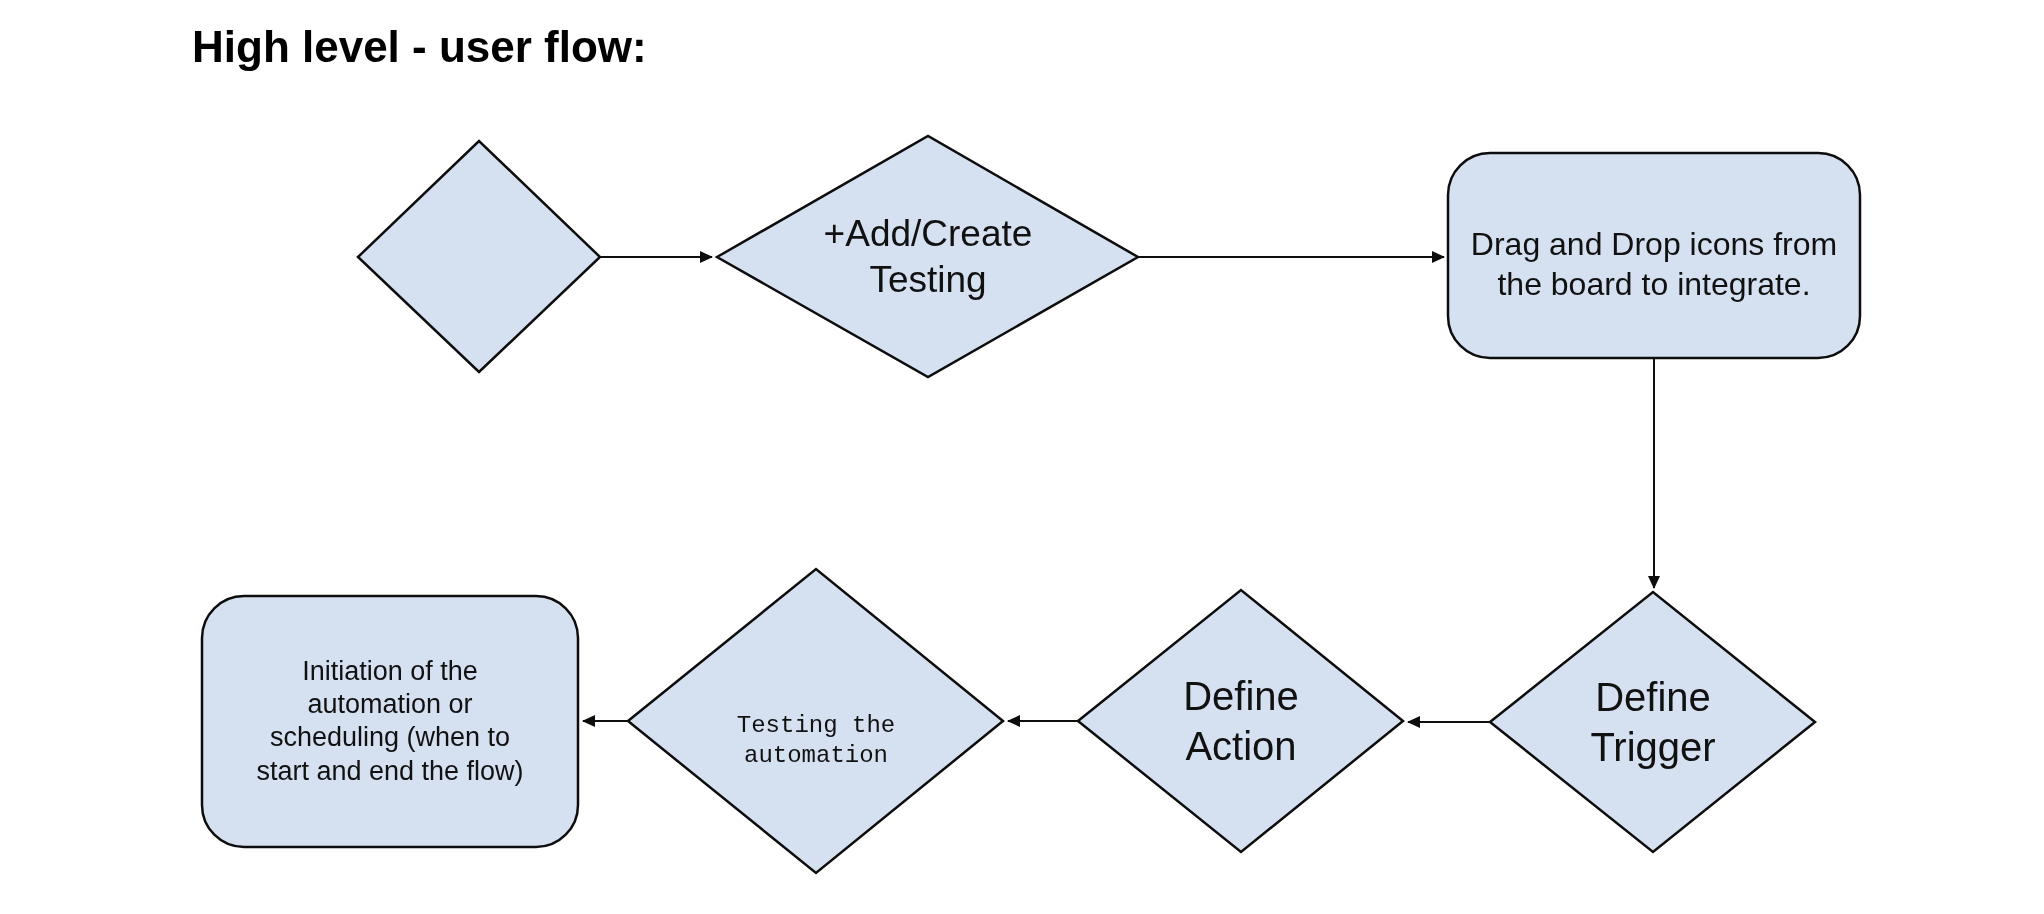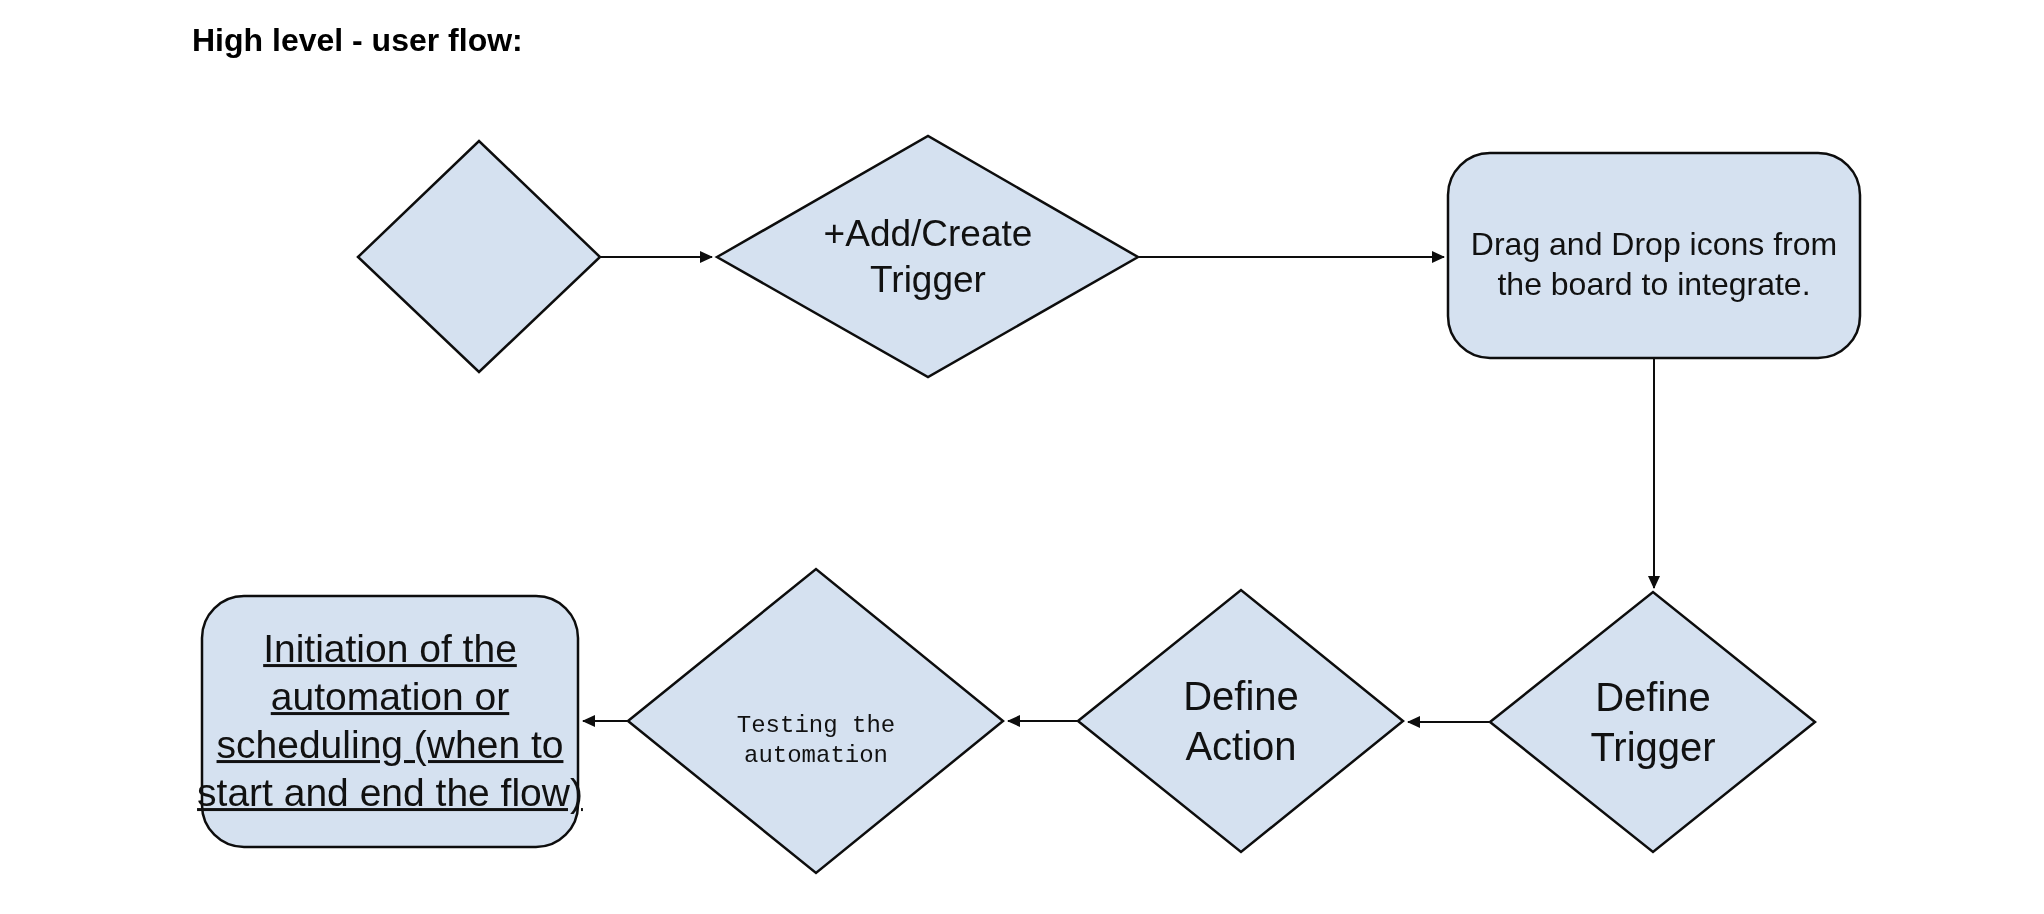--- a/index.html
+++ b/index.html
@@ -9,21 +9,21 @@
     height: 914px;
     background: #ffffff;
     font-family: "Liberation Sans", sans-serif;
     overflow: hidden;
   }
   .title {
     position: absolute;
     left: 192px;
     top: 22px;
     margin: 0;
-    font-size: 32px;
+    font-size: 44px;
     font-weight: 700;
     color: #000000;
     white-space: nowrap;
   }
   .flow-svg {
     position: absolute;
     left: 0;
     top: 0;
   }
   .node-shape {
@@ -43,21 +43,21 @@
     color: #111111;
     white-space: pre-line;
     line-height: 1.25;
   }
   .lbl-login      { left: 479px;  top: 256px; width: 300px; font-size: 38px; }
   .lbl-add        { left: 928px;  top: 257px; width: 420px; font-size: 37px; }
   .lbl-drag       { left: 1654px; top: 264px; width: 480px; font-size: 32px; }
   .lbl-trigger    { left: 1653px; top: 722px; width: 300px; font-size: 40px; }
   .lbl-action     { left: 1241px; top: 721px; width: 300px; font-size: 40px; }
   .lbl-testing    { left: 816px;  top: 741px; width: 320px; font-size: 24px; font-family: Liberation Mono, monospace; }
-  .lbl-initiation { left: 390px;  top: 721px; width: 440px; font-size: 39px; line-height: 1.23; text-decoration: underline; }
+  .lbl-initiation { left: 390px;  top: 721px; width: 440px; font-size: 27px; line-height: 1.23; }
 </style>
 </head>
 <body>
 
 <div class="canvas">
 
   <h1 class="title">High level - user flow:</h1>
 
   <svg class="flow-svg" width="2044" height="914" viewBox="0 0 2044 914">
     <defs>
@@ -77,21 +77,21 @@
 
     <line class="connector" x1="601" y1="257" x2="712" y2="257" marker-end="url(#arrowhead)"></line>
     <line class="connector" x1="1139" y1="257" x2="1444" y2="257" marker-end="url(#arrowhead)"></line>
     <line class="connector" x1="1654" y1="359" x2="1654" y2="588" marker-end="url(#arrowhead)"></line>
     <line class="connector" x1="1489" y1="722" x2="1408" y2="722" marker-end="url(#arrowhead)"></line>
     <line class="connector" x1="1077" y1="721" x2="1008" y2="721" marker-end="url(#arrowhead)"></line>
     <line class="connector" x1="627" y1="721" x2="583" y2="721" marker-end="url(#arrowhead)"></line>
   </svg>
 
   <div class="node-label lbl-add">+Add/Create
-Trigger</div>
+Testing</div>
   <div class="node-label lbl-drag">Drag and Drop icons from
 the board to integrate.</div>
   <div class="node-label lbl-trigger">Define
 Trigger</div>
   <div class="node-label lbl-action">Define
 Action</div>
   <div class="node-label lbl-testing">Testing the
 automation</div>
   <div class="node-label lbl-initiation">Initiation of the
 automation or

